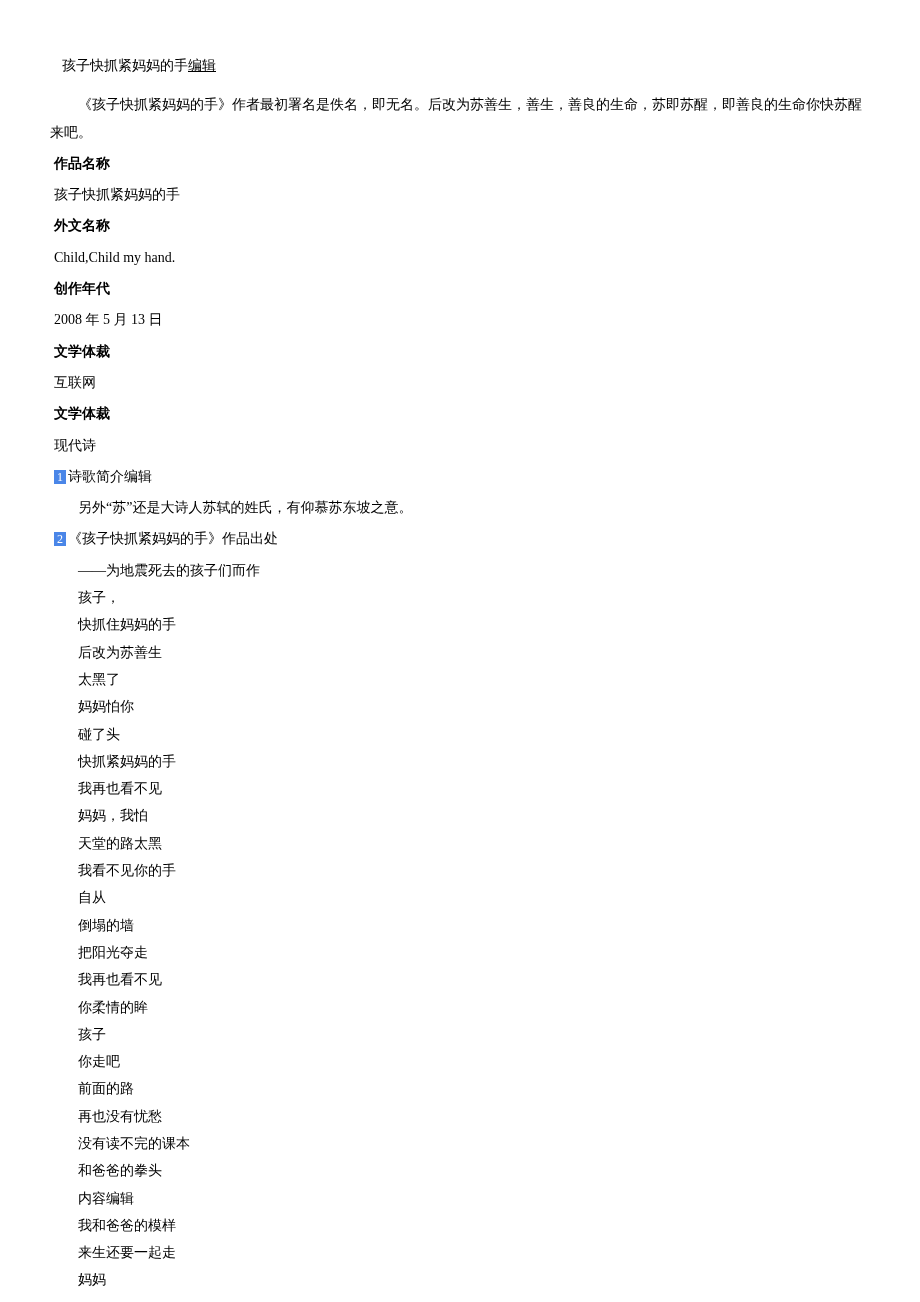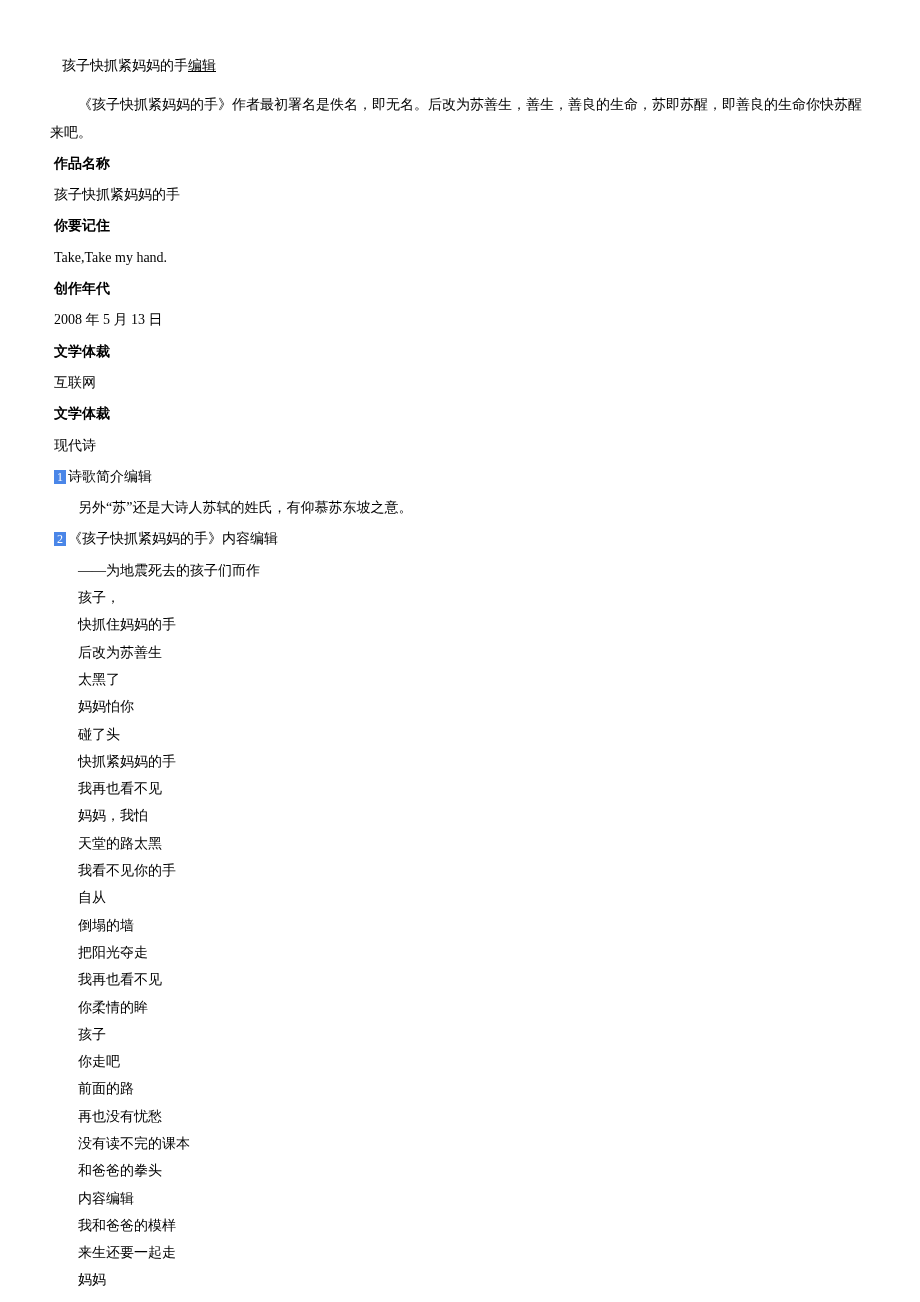--- a/index.html
+++ b/index.html
@@ -47,39 +47,39 @@
 
 <p class="title-line">
   <span>孩子快抓紧妈妈的手</span><span class="underline">编辑</span>
 </p>
 
 <p class="indent">《孩子快抓紧妈妈的手》作者最初署名是佚名，即无名。后改为苏善生，善生，善良的生命，苏即苏醒，即善良的生命你快苏醒来吧。</p>
 
 <p class="bold sans">作品名称</p>
 <p>孩子快抓紧妈妈的手</p>
 
-<p class="bold sans">你要记住</p>
-<p>Take,Take my hand.</p>
+<p class="bold sans">外文名称</p>
+<p>Child,Child my hand.</p>
 
 <p class="bold sans">创作年代</p>
 <p>2008 年 5 月 13 日</p>
 
 <p class="bold sans">文学体裁</p>
 <p>互联网</p>
 
 <p class="bold sans">文学体裁</p>
 <p>现代诗</p>
 
 <p>
   <span class="anchor">1</span><span>诗歌简介编辑</span>
 </p>
 <p class="indent">另外“苏”还是大诗人苏轼的姓氏，有仰慕苏东坡之意。</p>
 
 <p>
-  <span class="anchor">2</span><span>《孩子快抓紧妈妈的手》内容编辑</span>
+  <span class="anchor">2</span><span>《孩子快抓紧妈妈的手》作品出处</span>
 </p>
 <p class="indent">——为地震死去的孩子们而作</p>
 <p class="indent">孩子，</p>
 <p class="indent">快抓住妈妈的手</p>
 <p class="indent">后改为苏善生</p>
 <p class="indent">太黑了</p>
 <p class="indent">妈妈怕你</p>
 <p class="indent">碰了头</p>
 <p class="indent">快抓紧妈妈的手</p>
 <p class="indent">我再也看不见</p>

